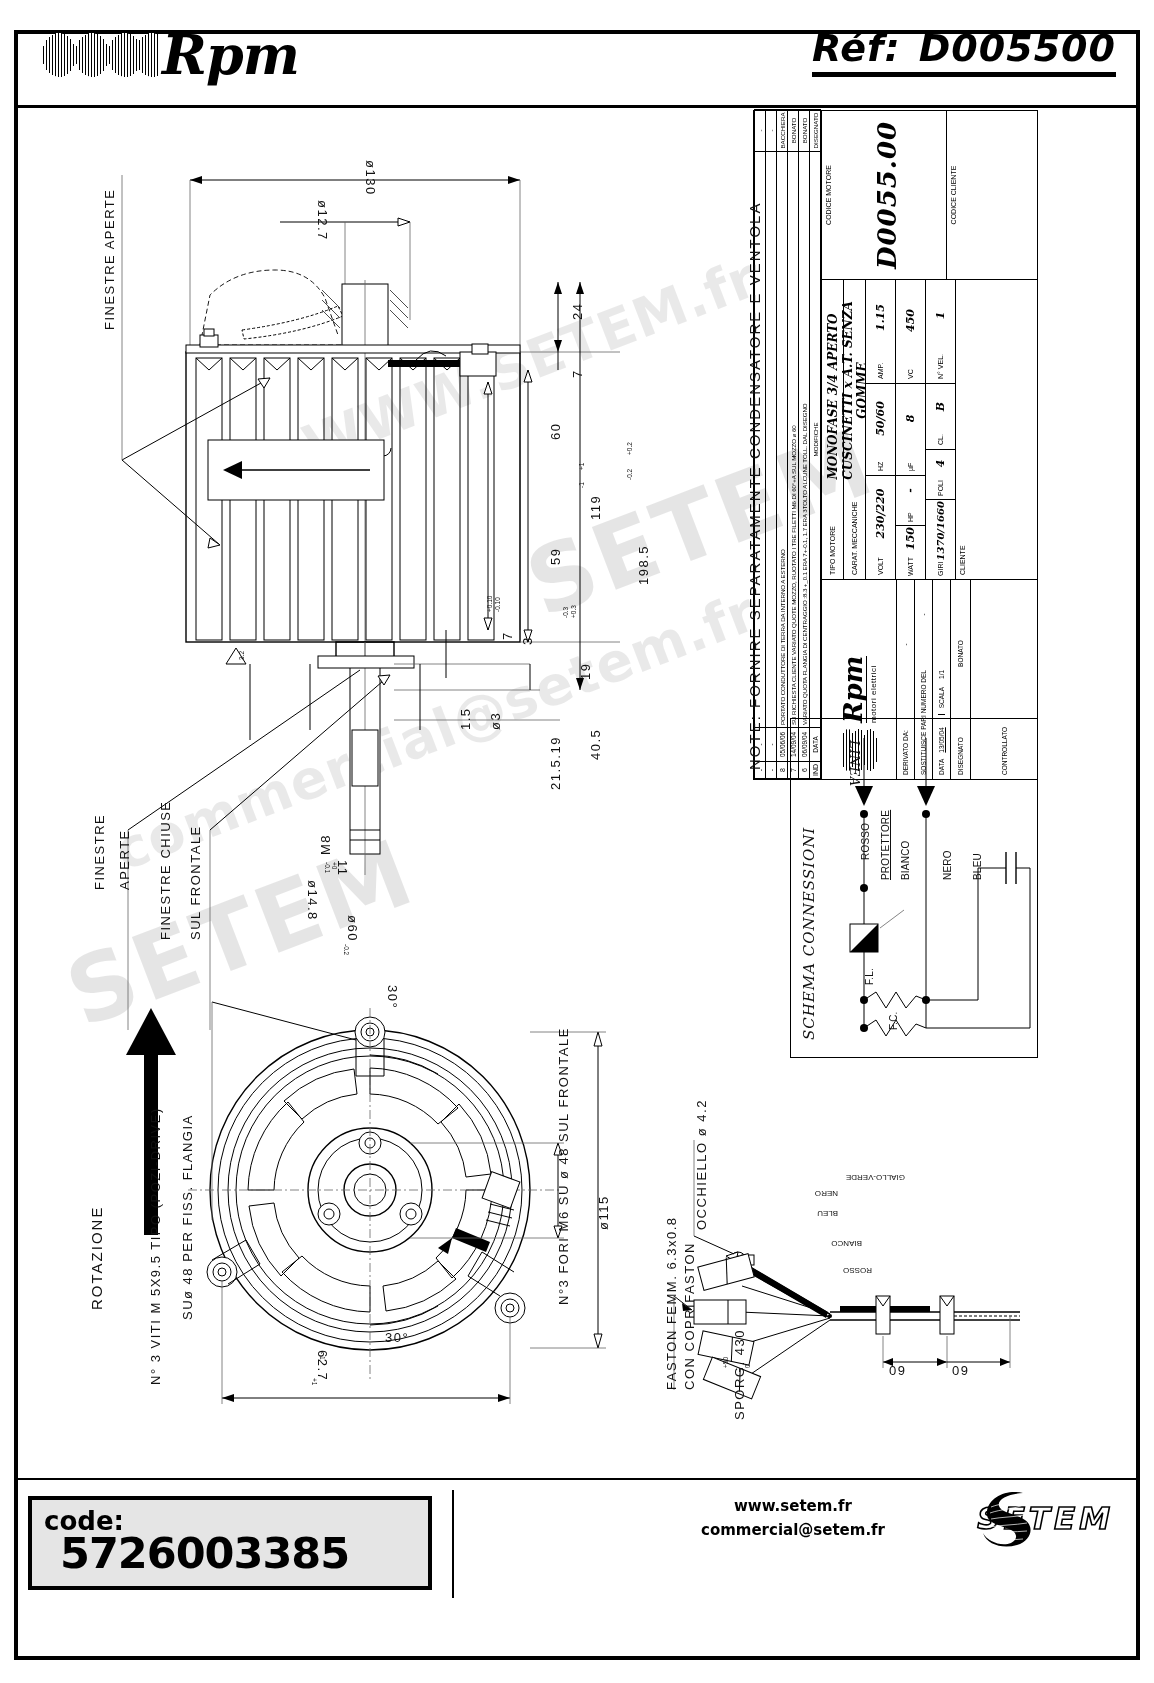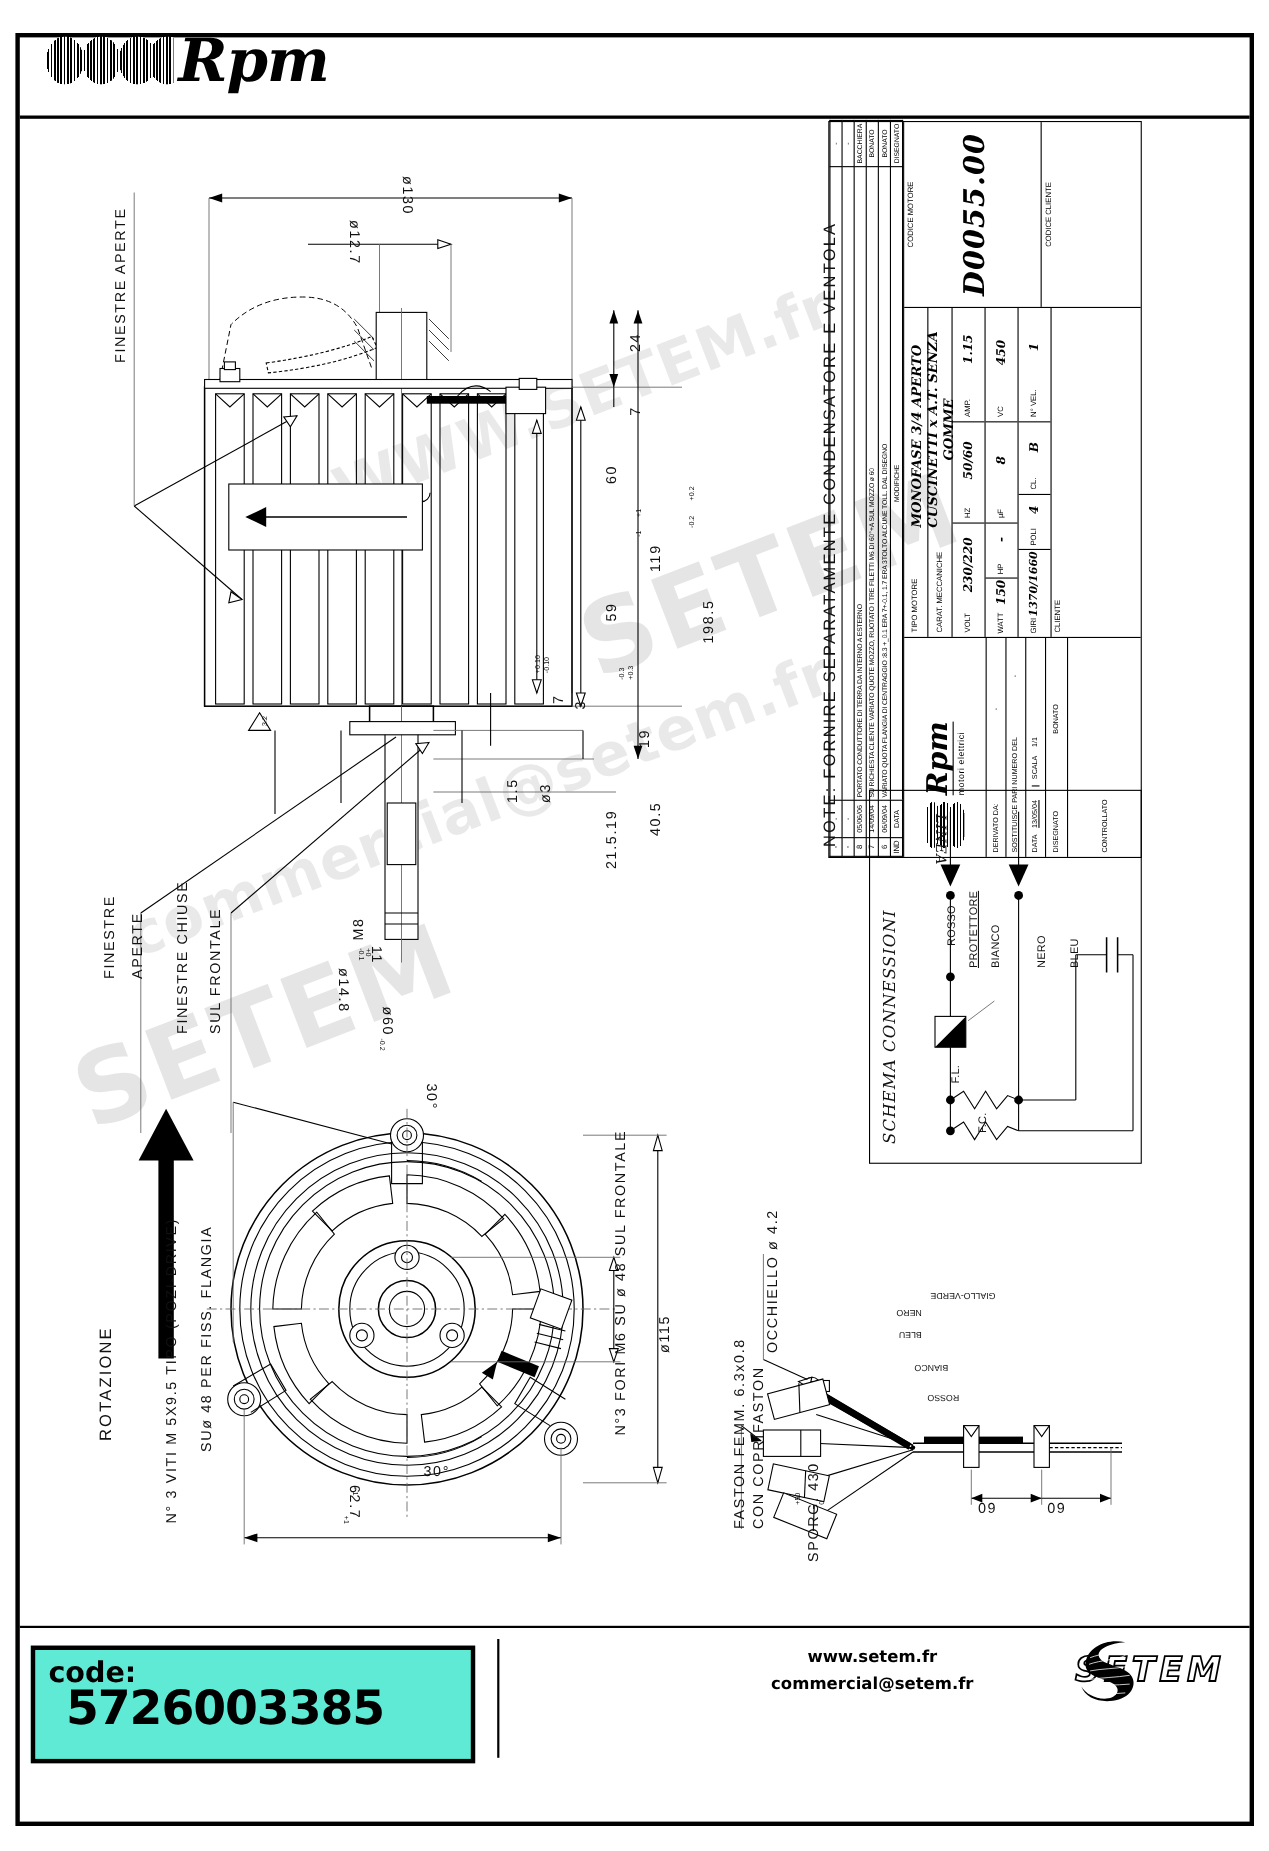--- a/index.html
+++ b/index.html
@@ -130,23 +130,23 @@
   
   #schema {
     position: absolute;
     left: 790px; top: 718px;
     width: 248px; height: 340px;
     border: 1.5px solid #000;
   }
   #code-box {
     position: absolute;
     left: 28px; top: 1496px;
-    width: 404px; height: 107px;
+    width: 404px; height: 94px;
     border: 4px solid #000;
-    background: #5eead4;
+    background: #e5e5e5;
   }
   #code-box .lbl {
     position: absolute; left: 12px; top: 6px;
     font-size: 26px; font-weight: 700;
     font-family: "DejaVu Sans", sans-serif;
   }
   #code-box .val {
     position: absolute; left: 28px; top: 28px;
     font-size: 43px; font-weight: 700; letter-spacing: -1px;
     font-family: "DejaVu Sans", sans-serif;
@@ -202,20 +202,23 @@
 
 <div id="sheet">
 
   <div class="frame"></div>
 
   <div class="header-logo">
     <span class="coil"></span>
     <span class="logo-word">Rpm</span>
   </div>
 
+  <div class="header-ref">
+    <span class="rlbl">Réf:</span><span>D005500</span>
+  </div>
 
   <div class="ln hl" style="left:18px; top:105px; width:1118px; height:3px;"></div>
 
   <div class="wm wm1">WWW.SETEM.fr</div>
   <div class="wm wm2">commercial@setem.fr</div>
   <div class="wm wm3">SETEM</div>
   <div class="wm wm4">SETEM</div>
 
   <svg width="700" height="960" style="left:60px; top:130px;">
 

